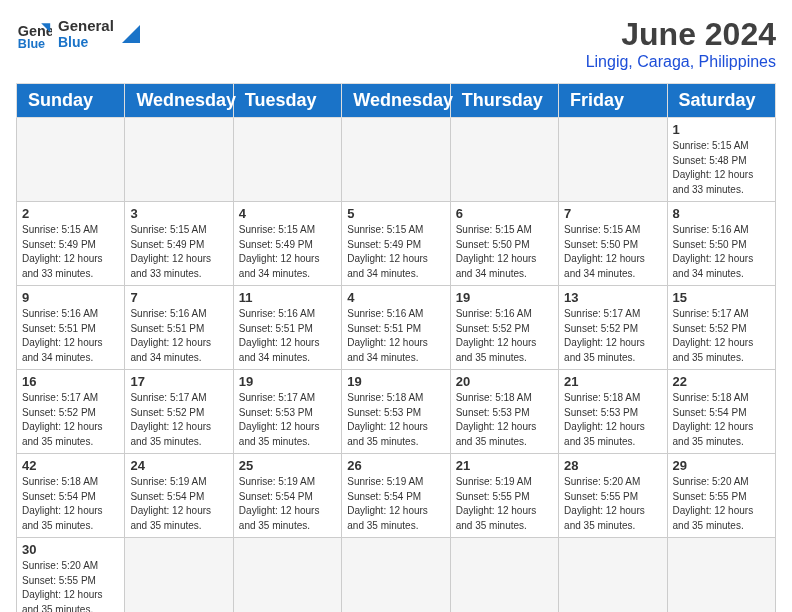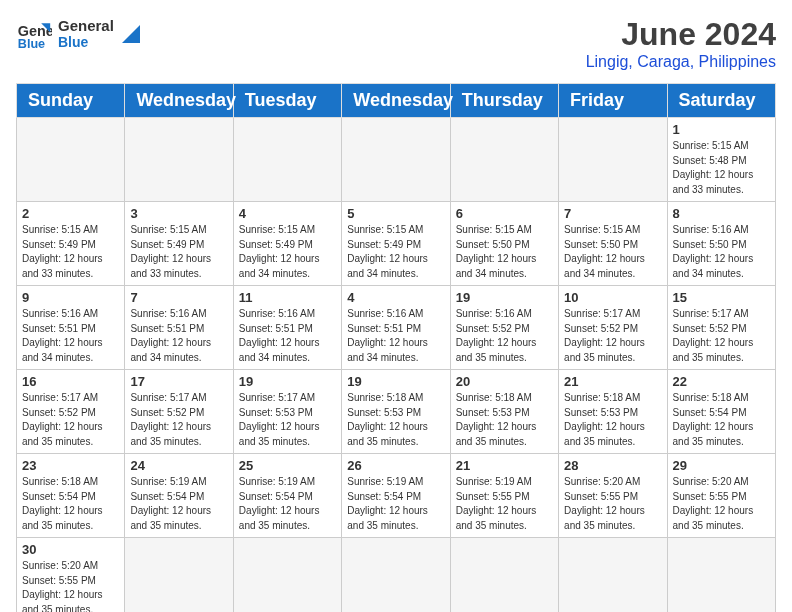--- a/index.html
+++ b/index.html
@@ -211,21 +211,21 @@
 and 34 minutes.</div>
         </td>
         <td>
           <span class="day-num">19</span>
           <div class="day-info">Sunrise: 5:16 AM
 Sunset: 5:52 PM
 Daylight: 12 hours
 and 35 minutes.</div>
         </td>
         <td>
-          <span class="day-num">10</span>
+          <span class="day-num">13</span>
           <div class="day-info">Sunrise: 5:17 AM
 Sunset: 5:52 PM
 Daylight: 12 hours
 and 35 minutes.</div>
         </td>
         <td>
           <span class="day-num">15</span>
           <div class="day-info">Sunrise: 5:17 AM
 Sunset: 5:52 PM
 Daylight: 12 hours
@@ -278,21 +278,21 @@
         <td>
           <span class="day-num">22</span>
           <div class="day-info">Sunrise: 5:18 AM
 Sunset: 5:54 PM
 Daylight: 12 hours
 and 35 minutes.</div>
         </td>
       </tr>
       <tr>
         <td>
-          <span class="day-num">23</span>
+          <span class="day-num">42</span>
           <div class="day-info">Sunrise: 5:18 AM
 Sunset: 5:54 PM
 Daylight: 12 hours
 and 35 minutes.</div>
         </td>
         <td>
           <span class="day-num">24</span>
           <div class="day-info">Sunrise: 5:19 AM
 Sunset: 5:54 PM
 Daylight: 12 hours

